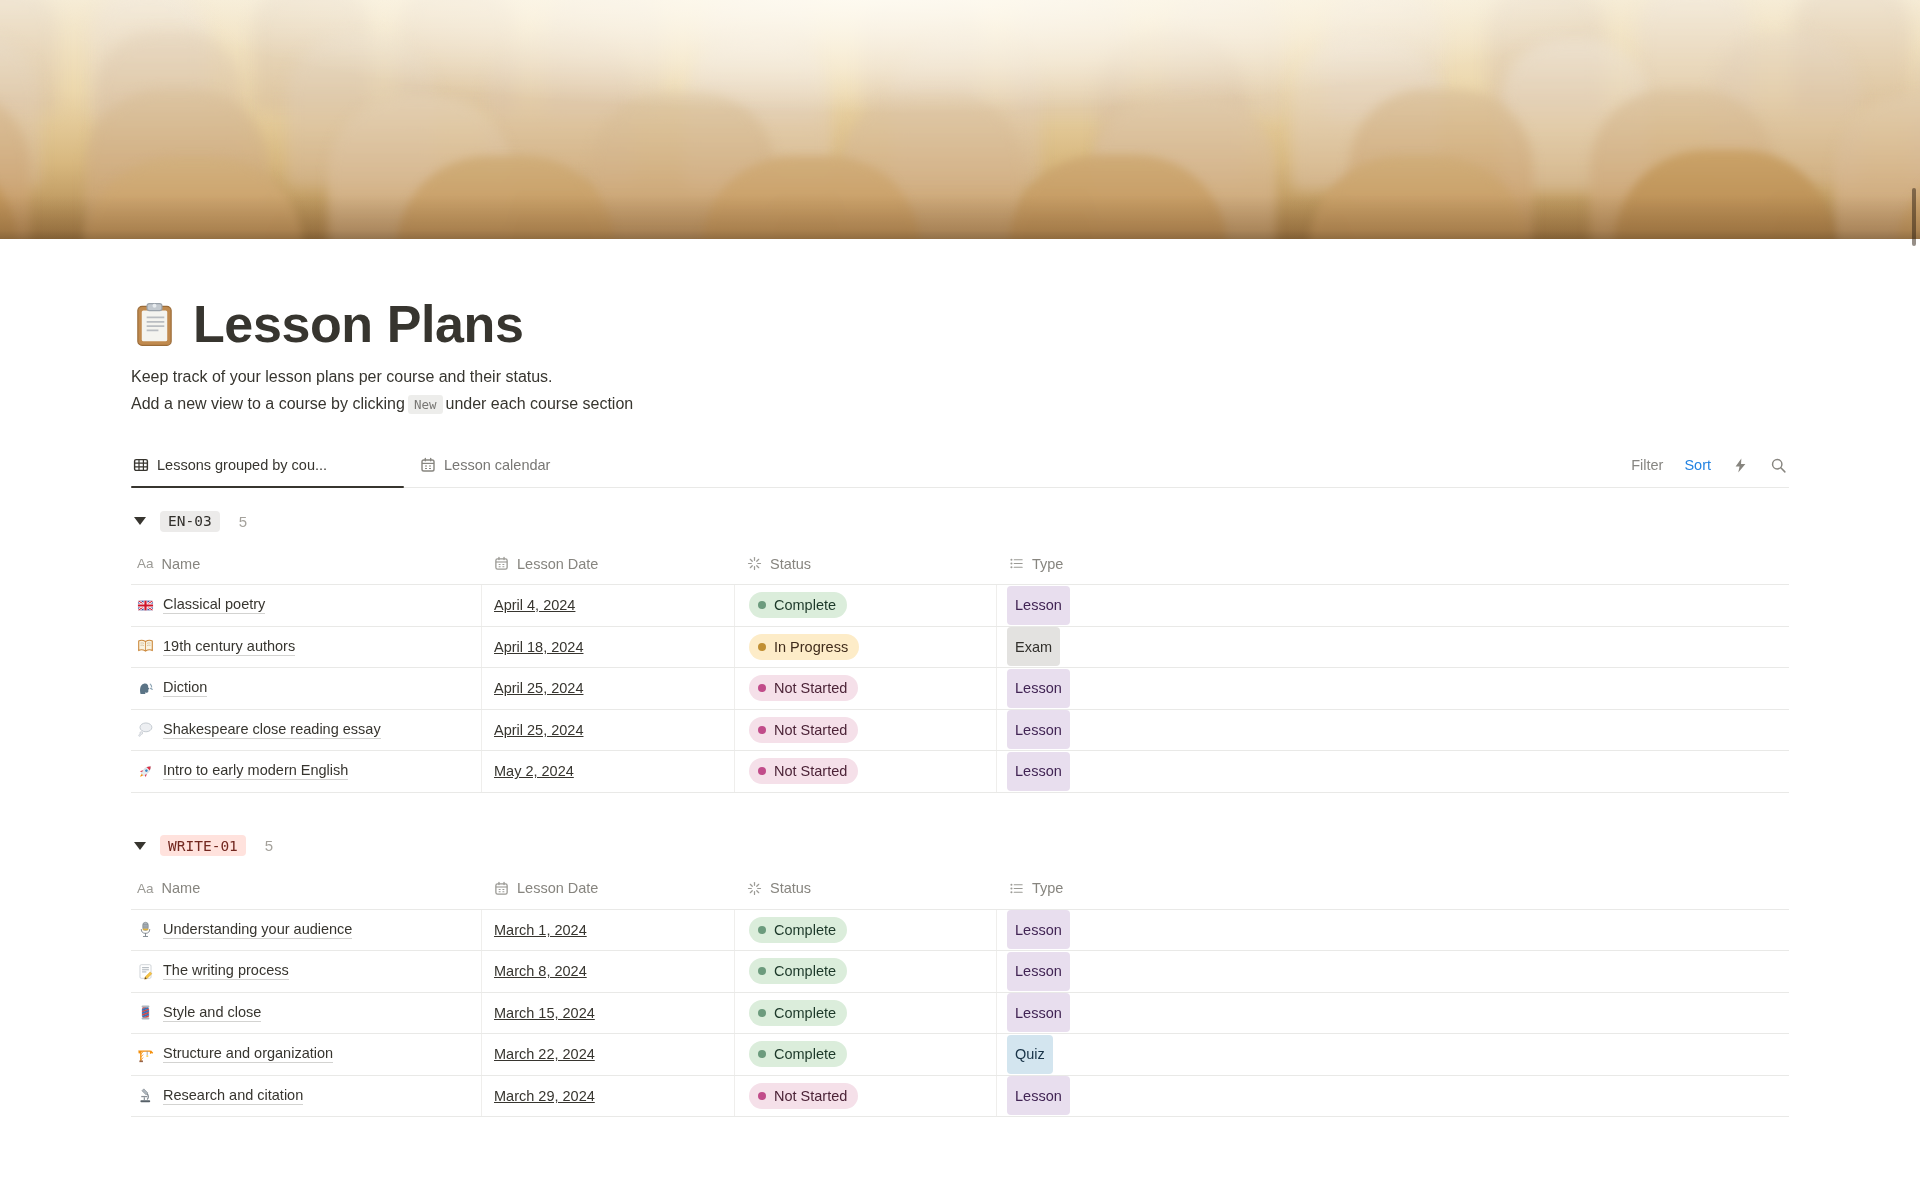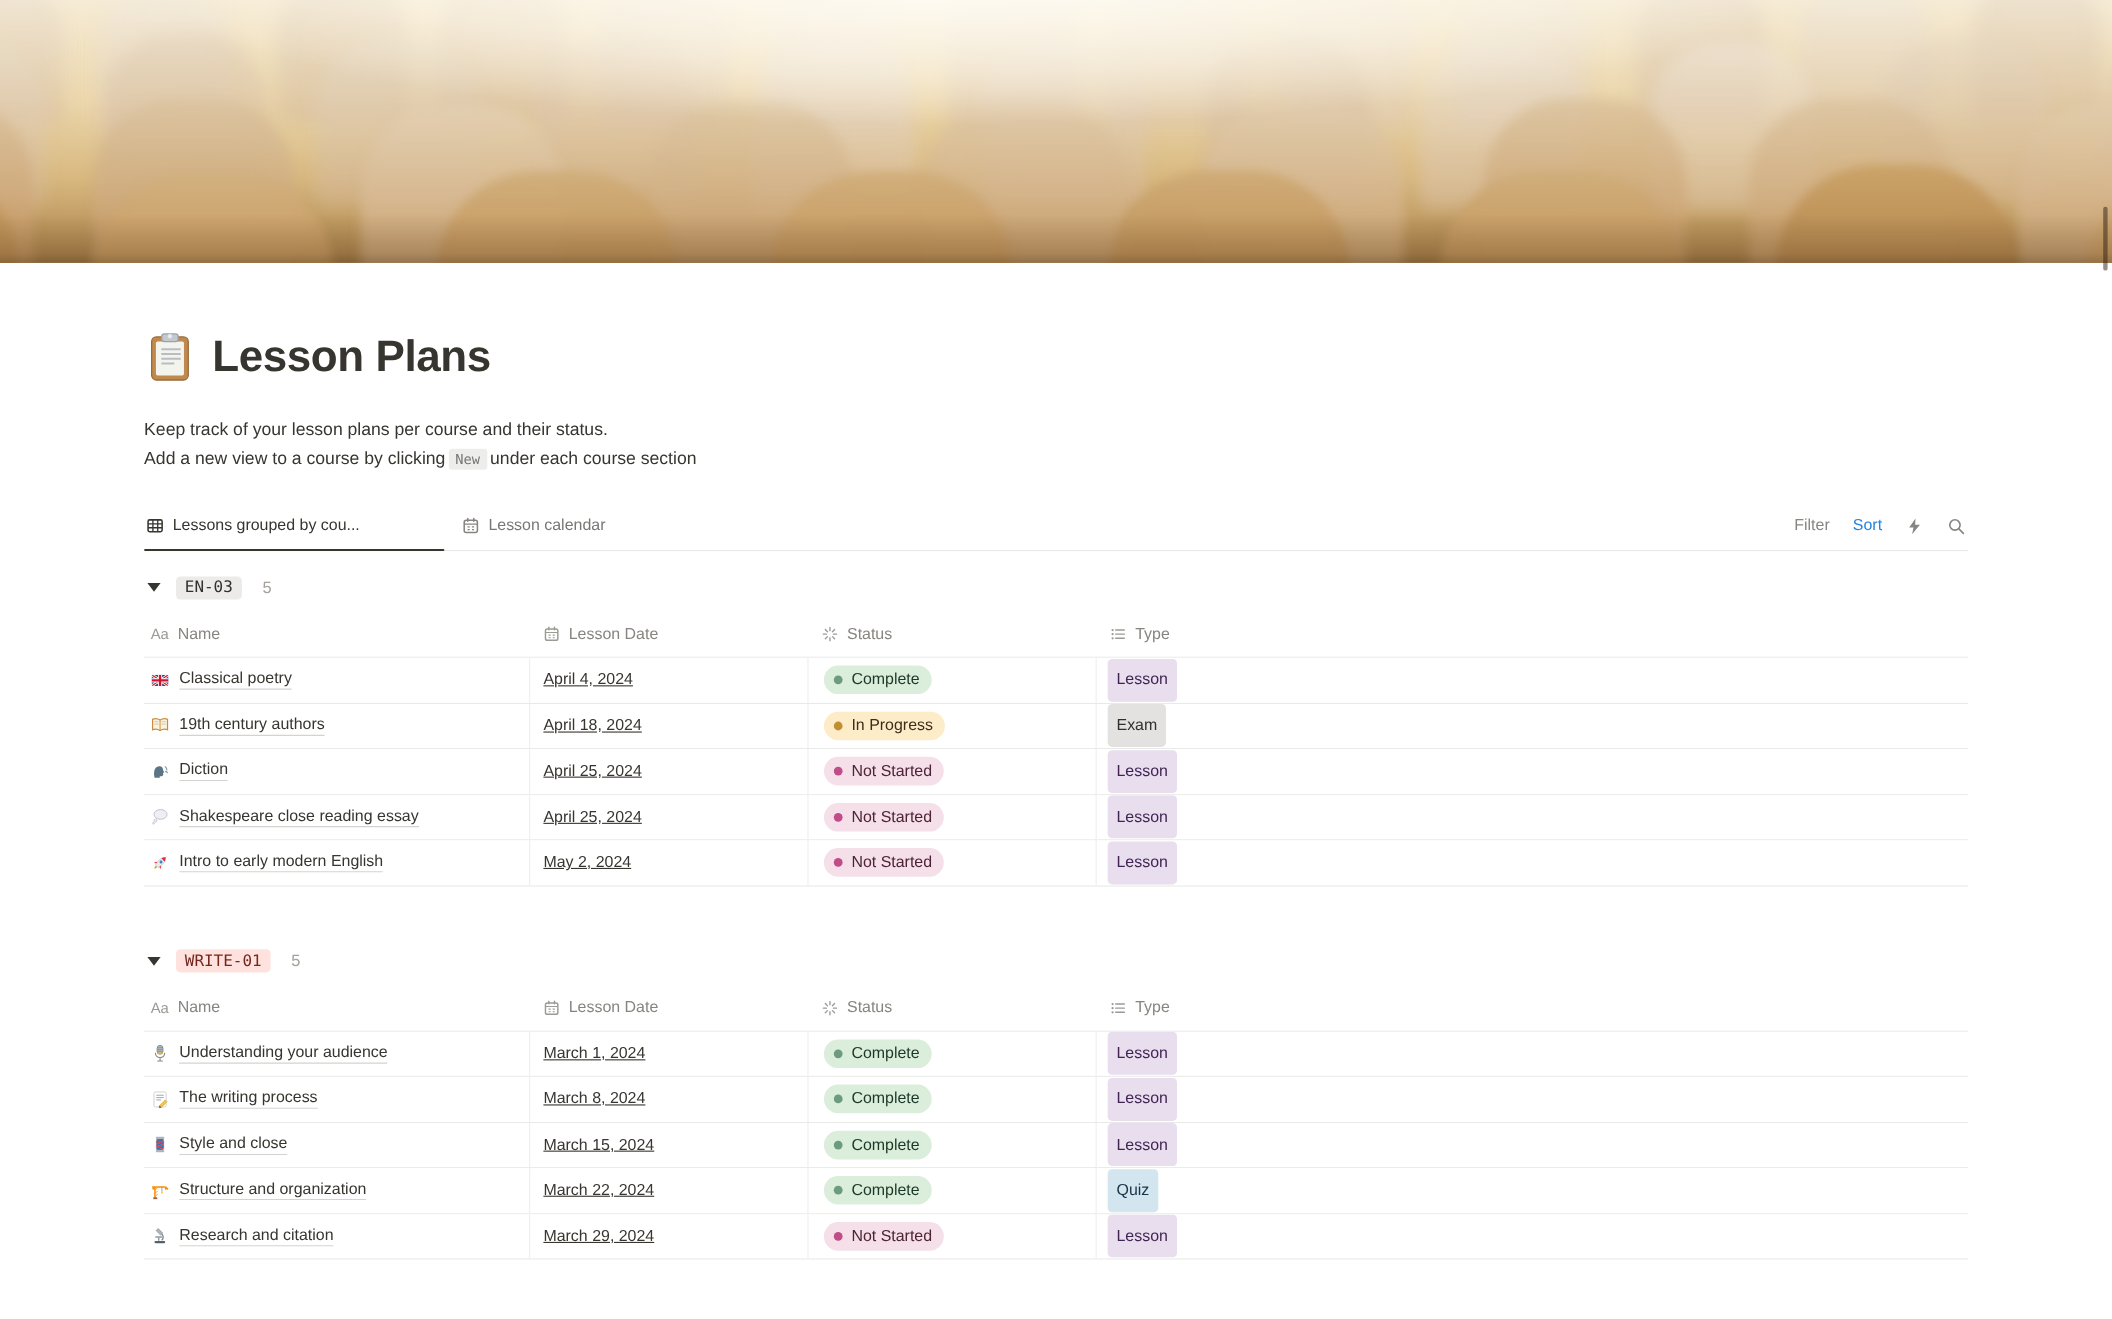--- a/index.html
+++ b/index.html
@@ -18,23 +18,23 @@
   .cover-bottom { position:absolute; left:0; right:0; bottom:0; height:44px;
     background:linear-gradient(180deg, rgba(96,66,34,0) 0%, rgba(96,66,34,0.28) 80%, rgba(70,48,24,0.4) 100%); }
   .scrollthumb { position:absolute; right:4px; top:188px; width:4px; height:58px;
     background:rgba(45,32,18,0.5); border-radius:2px; z-index:60; }
 
   
   .content { position:absolute; left:131px; top:239px; width:1658px; }
 
   .title-row { margin-top:60px; display:flex; align-items:center; gap:15px; height:50px; }
   .page-icon svg { width:47px; height:47px; display:block; }
-  h1 { font-size:40px; font-weight:700; margin:0; letter-spacing:-0.4px; color:#37352F; }
-
-  .desc { margin-top:28px; font-size:16px; line-height:27px; color:#37352F; }
+  h1 { font-size:52px; font-weight:700; margin:0; letter-spacing:-0.4px; color:#37352F; }
+
+  .desc { margin-top:14px; font-size:16px; line-height:27px; color:#37352F; }
   .desc p { margin:0; }
   .chip { font-family:"DejaVu Sans Mono","Liberation Mono",monospace; font-size:12.5px; color:#787774;
           background:rgba(135,131,120,0.15); border-radius:3px; padding:2px 6px; margin:0 3px; }
   .chip-lg { font-size:13.5px; }
 
   
   .toolbar { margin-top:25px; height:45px; border-bottom:1px solid #E9E9E7;
              display:flex; align-items:center; justify-content:space-between; }
   .tabs { display:flex; height:100%; }
   .tab { display:flex; align-items:center; gap:8px; font-size:14.5px; color:#787774;
@@ -45,21 +45,21 @@
   .tab.active::after { content:""; position:absolute; left:0; right:0; bottom:-1px; height:2.5px;
                        background:#37352F; border-radius:1px; }
   .ticon svg { width:16px; height:16px; display:block; }
   .tab .ticon { color:#87857F; } .tab.active .ticon { color:#37352F; }
   .controls { display:flex; align-items:center; gap:21px; font-size:14.5px; color:#878682; padding-right:2px; }
   .ctrl.sort { color:#2383E2; }
   .cicon { display:flex; } .cicon svg { width:17px; height:17px; color:#87857F; }
 
   
   .group { margin-top:18px; }
-  .group + .group { margin-top:53px; }
+  .group + .group { margin-top:38px; }
   .group-head { height:30px; display:flex; align-items:center;text-align:right; }
   .gtoggle { width:0; height:0; border-left:6.5px solid transparent; border-right:6.5px solid transparent;
              border-top:8px solid #37352F; margin:0 14px 0 3px; }
   .gtag { font-family:"DejaVu Sans Mono","Liberation Mono",monospace; font-size:14.5px;
           padding:2.5px 8px; border-radius:4px; }
   .gcount { margin-left:19px; font-size:15px; color:#A5A29C; }
 
   .thead { display:grid; grid-template-columns:351px 253px 262px 1fr; height:42px; margin-top:7px;
            border-bottom:1px solid #E9E9E7; color:#87857F; font-size:14.5px; }
   .th { display:flex; align-items:center; gap:8px; padding-left:12px; }

